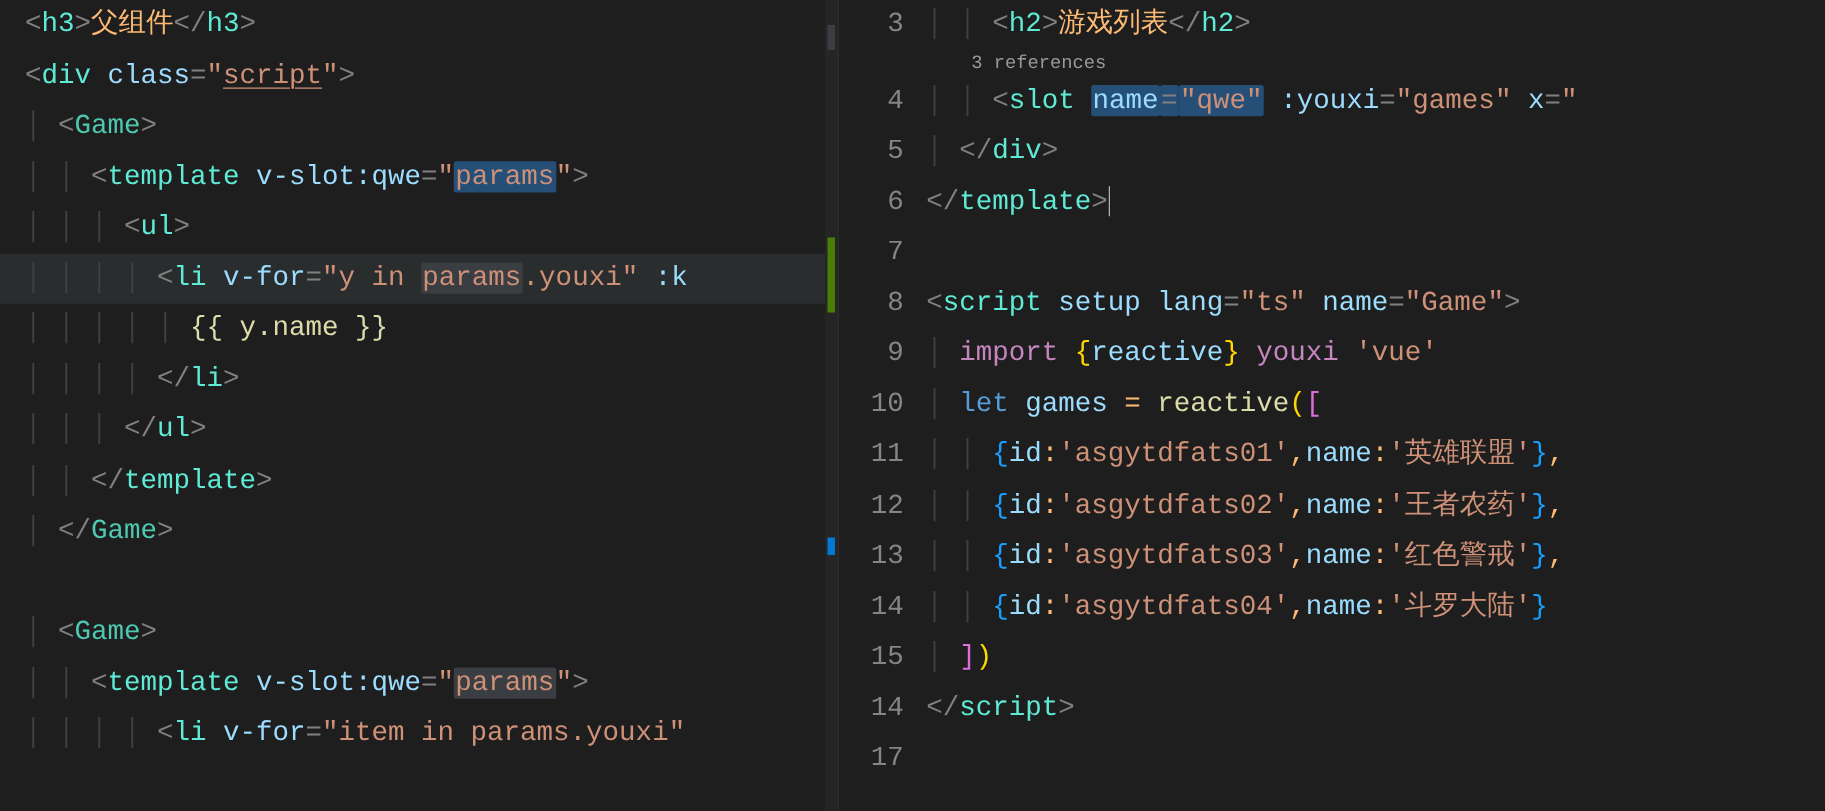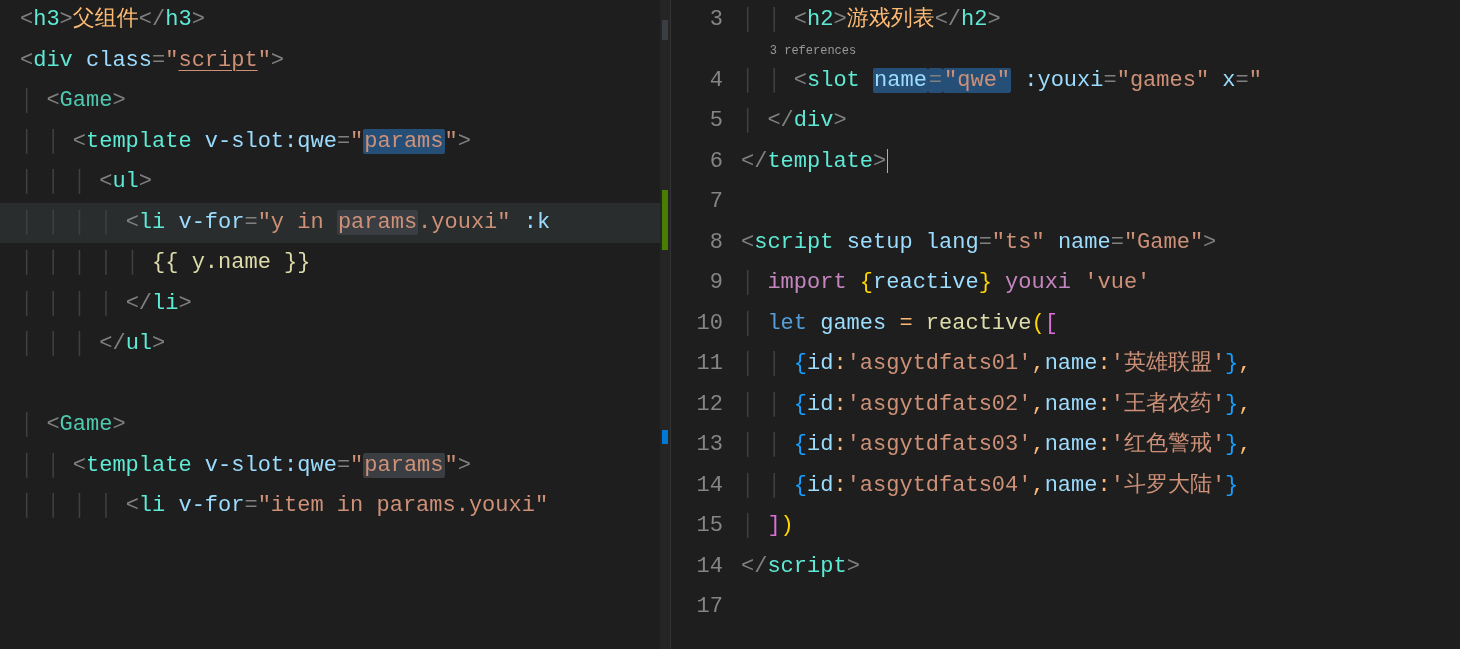--- a/index.html
+++ b/index.html
@@ -31,38 +31,40 @@
   .fn  { color: #dcdcaa; }   
   .br  { color: #ffd700; }   
   .brp { color: #da70d6; }   
   .brb { color: #179fff; }   
   .txt { color: #fdba74; }
   .attr-ul { text-decoration: underline; text-decoration-color: #ce9178; text-decoration-thickness: 1px; text-underline-offset: 4px;}
   .hl-sel { background: #264f78; border-radius: 2px; padding: 0 1px;}
   .hl-occ { background: #3a3d41; border-radius: 2px; padding: 0 1px;}
   .indent-guide { color: #404040; }
   .line-bg-hl { background: #2a2d2e; }
-  .codelens { color: #999999; font-size: 12px; line-height: 20px; padding-left: 0; }
+  .codelens { color: #999999; font-size: 15px; line-height: 20px; padding-left: 0; }
 </style>
 </head>
 <body>
 
 <div class="editor-split">
 
   <div class="pane-left">
     <div class="code-area" id="left-code">
         <div class="line"><div class="code"><span class="p">&lt;</span><span class="tag">h3</span><span class="p">&gt;</span><span class="txt">父组件</span><span class="p">&lt;/</span><span class="tag">h3</span><span class="p">&gt;</span></div></div>
         <div class="line"><div class="code"><span class="p">&lt;</span><span class="tag">div</span><span class="p"> </span><span class="attr">class</span><span class="p">=</span><span class="str">"</span><span class="str attr-ul">script</span><span class="str">"</span><span class="p">&gt;</span></div></div>
         <div class="line"><div class="code"><span class="indent-guide">│</span> <span class="p">&lt;</span><span class="comp">Game</span><span class="p">&gt;</span></div></div>
         <div class="line"><div class="code"><span class="indent-guide">│</span> <span class="indent-guide">│</span> <span class="p">&lt;</span><span class="tag">template</span><span class="p"> </span><span class="attr">v-slot:qwe</span><span class="p">=</span><span class="str">"</span><span class="hl-sel"><span class="str">params</span></span><span class="str">"</span><span class="p">&gt;</span></div></div>
         <div class="line"><div class="code"><span class="indent-guide">│</span> <span class="indent-guide">│</span> <span class="indent-guide">│</span> <span class="p">&lt;</span><span class="tag">ul</span><span class="p">&gt;</span></div></div>
         <div class="line line-bg-hl"><div class="code"><span class="indent-guide">│</span> <span class="indent-guide">│</span> <span class="indent-guide">│</span> <span class="indent-guide">│</span> <span class="p">&lt;</span><span class="tag">li</span><span class="p"> </span><span class="attr">v-for</span><span class="p">=</span><span class="str">"</span><span class="str">y in </span><span class="hl-occ"><span class="str">params</span></span><span class="str">.youxi</span><span class="str">"</span><span class="p"> </span><span class="attr">:k</span></div></div>
         <div class="line"><div class="code"><span class="indent-guide">│</span> <span class="indent-guide">│</span> <span class="indent-guide">│</span> <span class="indent-guide">│</span> <span class="indent-guide">│</span> <span class="fn">{{ </span><span class="fn">y.name</span><span class="fn"> }}</span></div></div>
         <div class="line"><div class="code"><span class="indent-guide">│</span> <span class="indent-guide">│</span> <span class="indent-guide">│</span> <span class="indent-guide">│</span> <span class="p">&lt;/</span><span class="tag">li</span><span class="p">&gt;</span></div></div>
         <div class="line"><div class="code"><span class="indent-guide">│</span> <span class="indent-guide">│</span> <span class="indent-guide">│</span> <span class="p">&lt;/</span><span class="tag">ul</span><span class="p">&gt;</span></div></div>
+        <div class="line"><div class="code"><span class="indent-guide">│</span> <span class="indent-guide">│</span> <span class="p">&lt;/</span><span class="tag">template</span><span class="p">&gt;</span></div></div>
+        <div class="line"><div class="code"><span class="indent-guide">│</span> <span class="p">&lt;/</span><span class="comp">Game</span><span class="p">&gt;</span></div></div>
         <div class="line"><div class="code">&nbsp;</div></div>
         <div class="line"><div class="code"><span class="indent-guide">│</span> <span class="p">&lt;</span><span class="comp">Game</span><span class="p">&gt;</span></div></div>
         <div class="line"><div class="code"><span class="indent-guide">│</span> <span class="indent-guide">│</span> <span class="p">&lt;</span><span class="tag">template</span><span class="p"> </span><span class="attr">v-slot:qwe</span><span class="p">=</span><span class="str">"</span><span class="hl-occ"><span class="str">params</span></span><span class="str">"</span><span class="p">&gt;</span></div></div>
         <div class="line"><div class="code"><span class="indent-guide">│</span> <span class="indent-guide">│</span> <span class="indent-guide">│</span> <span class="indent-guide">│</span> <span class="p">&lt;</span><span class="tag">li</span><span class="p"> </span><span class="attr">v-for</span><span class="p">=</span><span class="str">"</span><span class="str">item in params.youxi</span><span class="str">"</span></div></div>
       </div>
     <div class="minimap">
       <div class="mm-slice" style="top:20px"></div>
       <div class="mm-slice mm-green" style="top:190px;height:60px"></div>
       <div class="mm-slice mm-blue" style="top:430px;height:14px"></div>
     </div>

